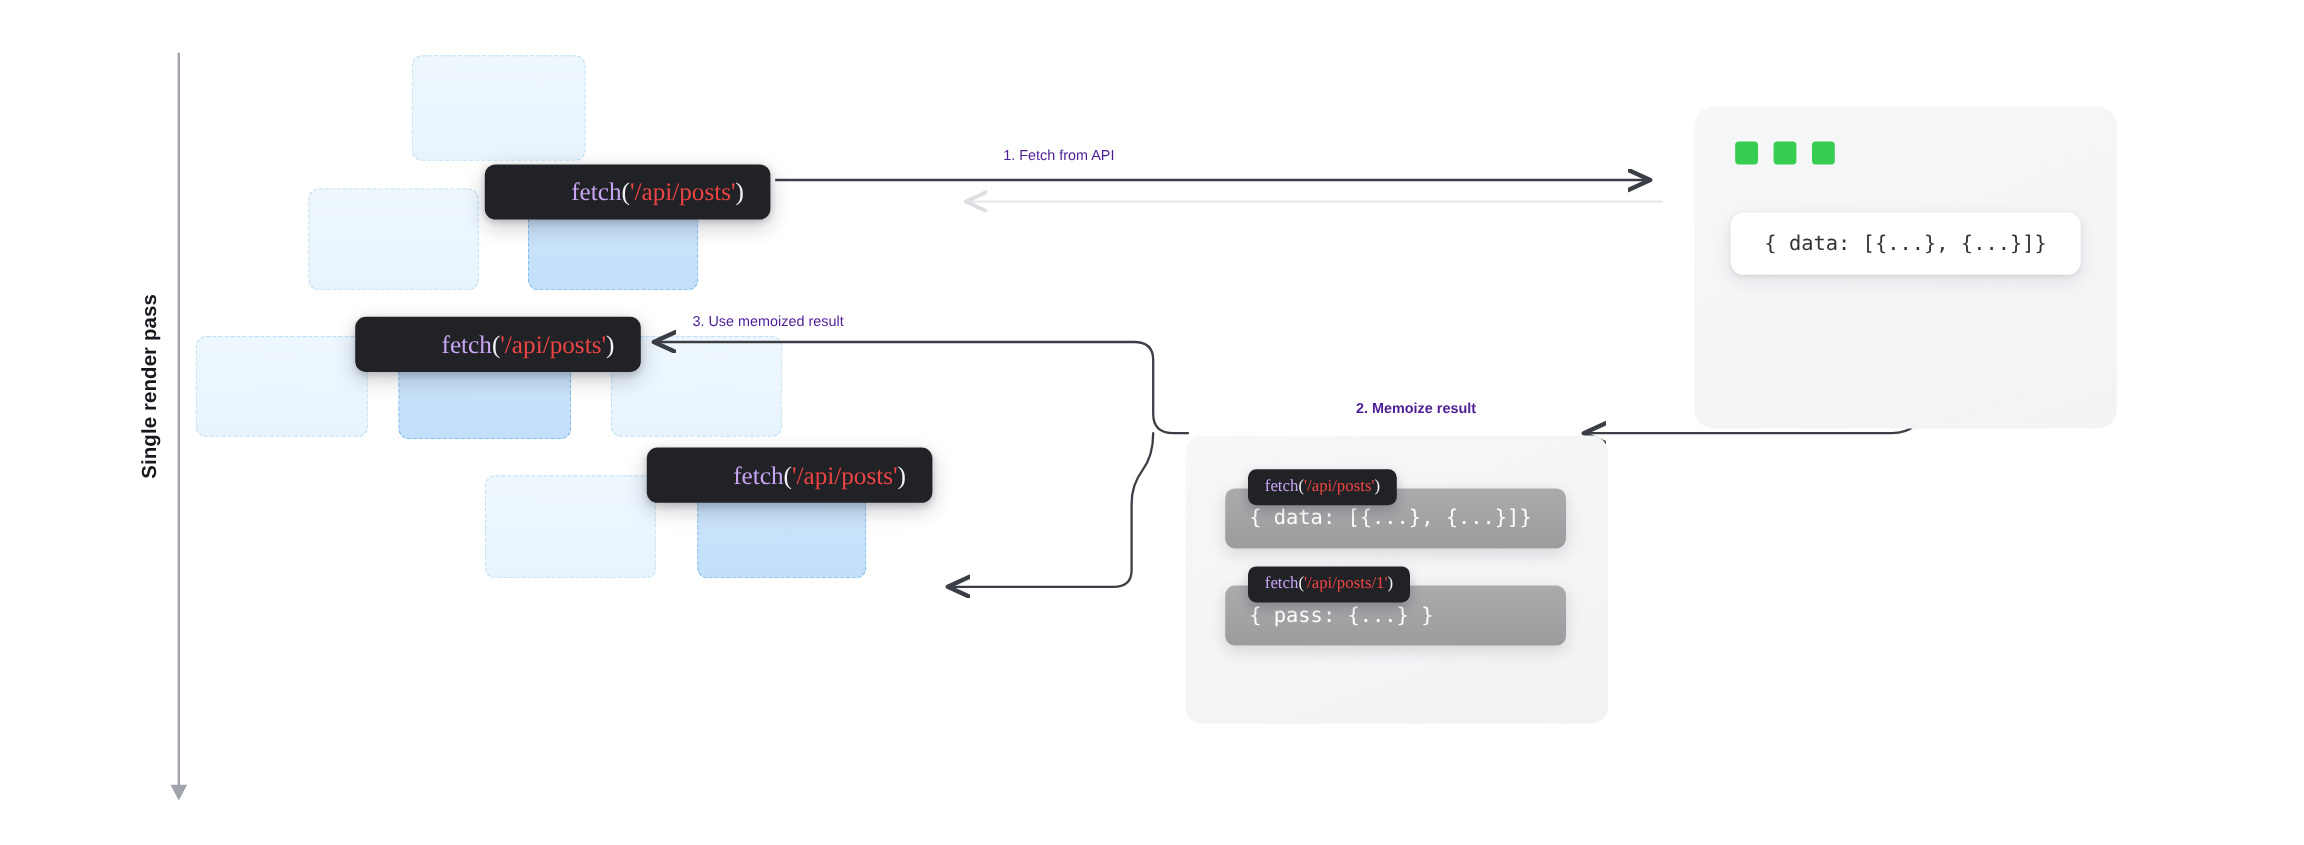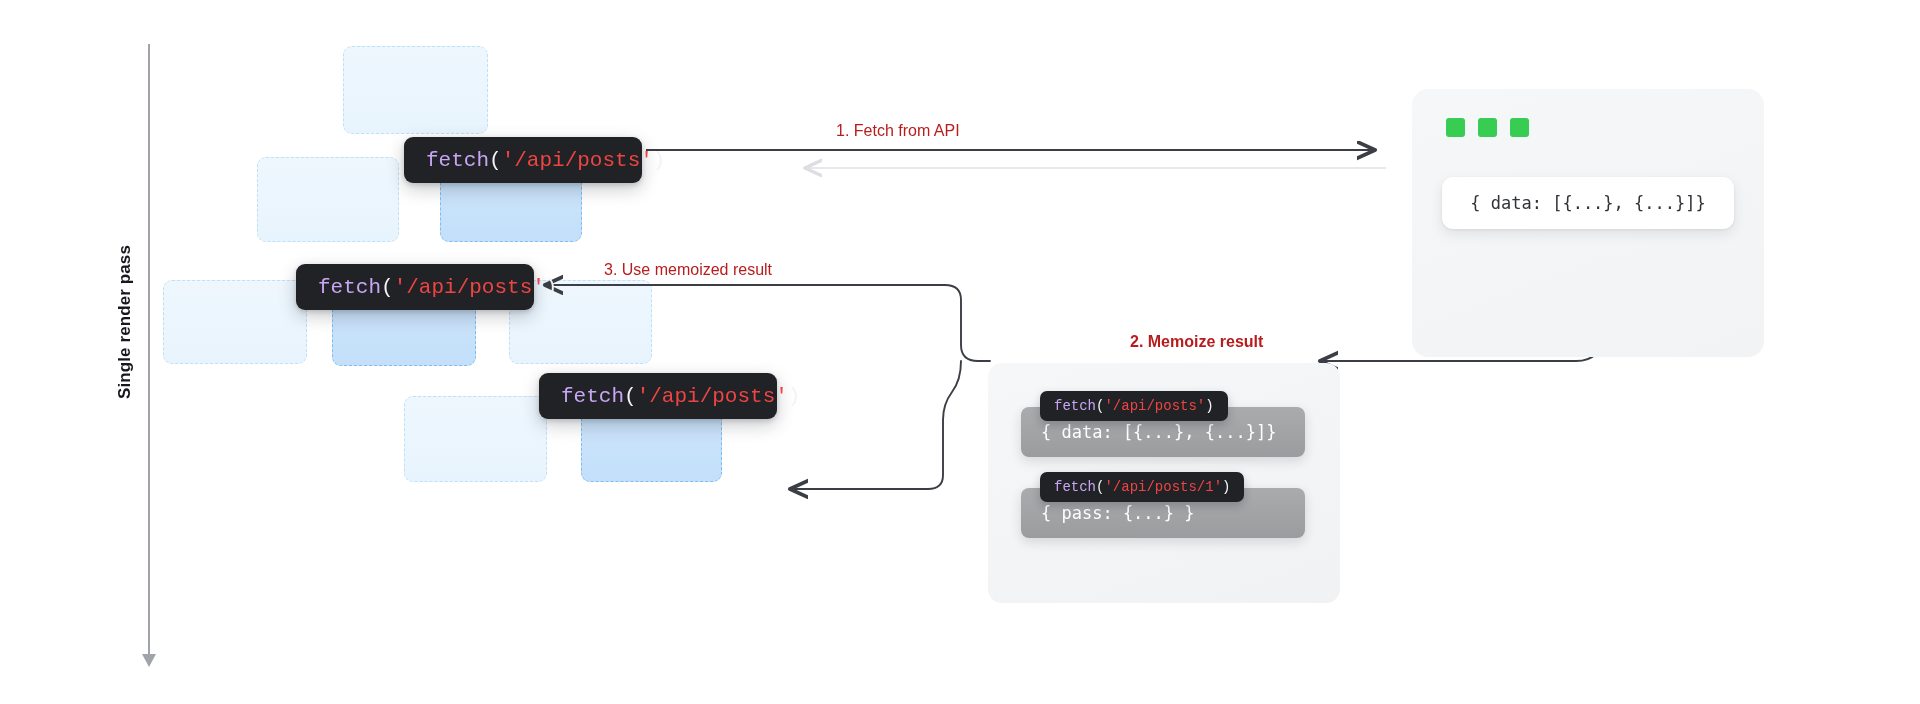--- a/index.html
+++ b/index.html
@@ -73,22 +73,22 @@
   }
 
   
   .chip {
     position: absolute;
     background: #212225;
     border-radius: 9px;
     box-shadow: 0 6px 18px rgba(15,20,30,0.22), 0 2px 5px rgba(15,20,30,0.16);
     display: flex;
     align-items: center;
-    justify-content: space-between;
-    font-family: Liberation Mono, monospace;
+    justify-content: flex-end;
+    font-family: Liberation Serif, serif;
     white-space: nowrap;
     box-sizing: border-box;
   }
   .chip .fn { color: #c9a6f5; }
   .chip .punc { color: #f2f3f5; }
   .chip .str { color: #ef4444; }
 
   .chip.big {
     font-size: 21px;
     padding: 0 22px;
@@ -192,22 +192,22 @@
   
   #links {
     position: absolute;
     left: 0; top: 0;
     width: 1920px;
     height: 704px;
     pointer-events: none;
   }
   .flow-label {
     position: absolute;
-    font-size: 16px;
-    color: #b91c1c;
+    font-size: 12px;
+    color: #4c1d95;
     white-space: nowrap;
   }
 </style>
 </head>
 <body>
 
 <div id="stage">
 
   <div id="axis-wrap">
     <div id="axis-line"></div>
@@ -264,21 +264,21 @@
         <span class="fn">fetch</span>
         <span class="punc">(</span>
         <span class="str">'/api/posts'</span>
         <span class="punc">)</span>
       </div>
     </div>
 
   <div id="flow-labels">
       <div class="flow-label" style="left: 836px; top: 122px;">1. Fetch from API</div>
       <div class="flow-label" style="left: 1130px; top: 333px; font-weight: bold;">2. Memoize result</div>
-      <div class="flow-label" style="left: 577px; top: 261px; margin-left: 27px;">3. Use memoized result</div>
+      <div class="flow-label" style="left: 577px; top: 261px;">3. Use memoized result</div>
     </div>
 
   <div id="server-panel">
     <div id="server-dots">
         <div class="server-dot" style="background: rgb(55, 204, 82);"></div>
         <div class="server-dot" style="background: rgb(55, 204, 82);"></div>
         <div class="server-dot" style="background: rgb(55, 204, 82);"></div>
       </div>
     <div id="server-payload">{ data: [{...}, {...}]}</div>
   </div>

